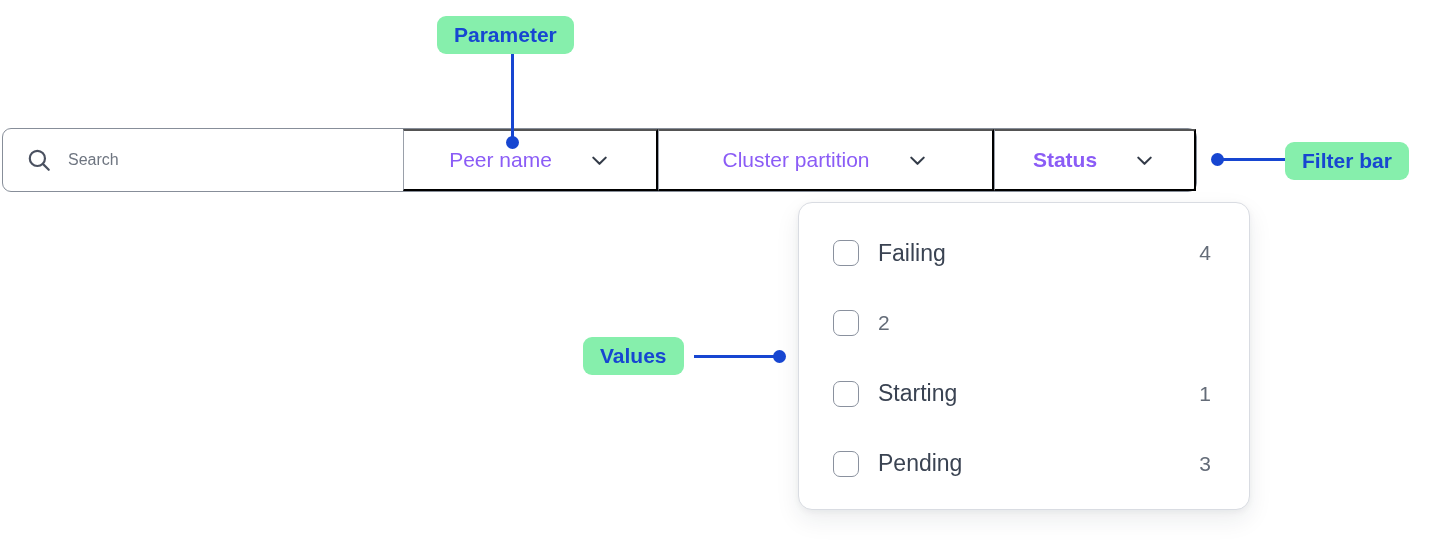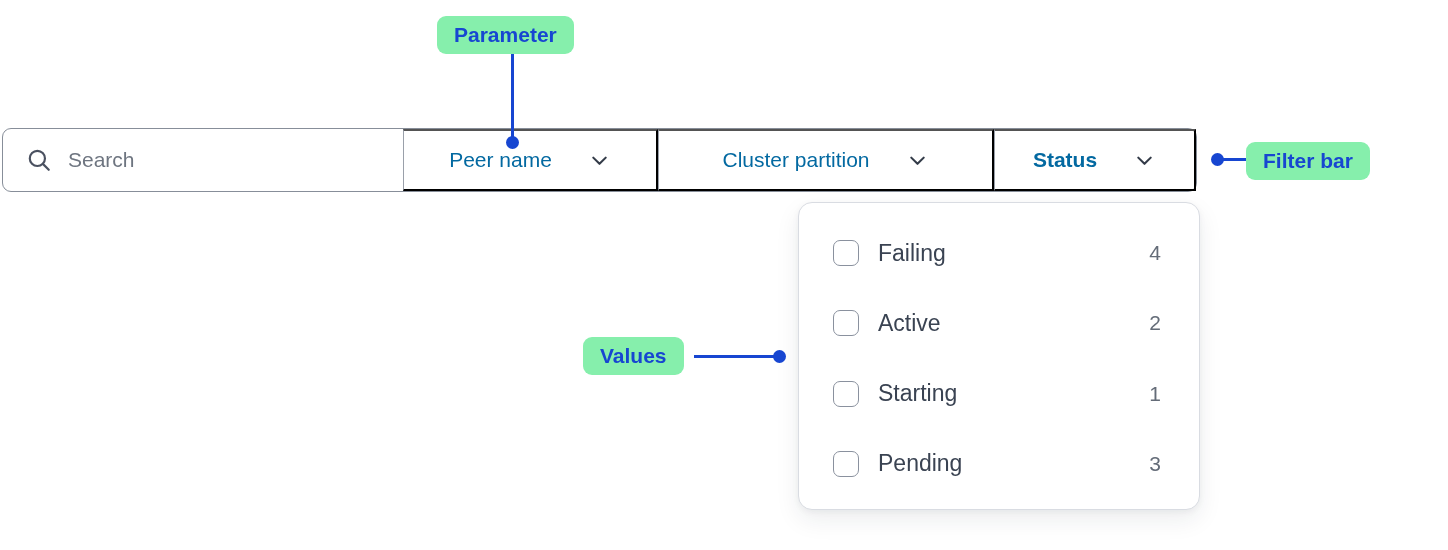--- a/index.html
+++ b/index.html
@@ -33,53 +33,53 @@
     flex: 0 0 auto;
     color: #4A5160;
     margin-right: 16px;
     display: flex; align-items: center;
   }
   .search-input {
     border: none;
     outline: none;
     flex: 1;
     font-family: "Liberation Sans", sans-serif;
-    font-size: 21px;
+    font-size: 16px;
     color: #3A4352;
     background: transparent;
     min-width: 0;
   }
   .search-input::placeholder { color: #6E7580; opacity: 1; }
 
   .dropdown {
     display: flex;
     align-items: center;
     justify-content: center;
     gap: 36px;
     border-left: 1.5px solid #9AA0AA;
     cursor: pointer;
     background: transparent;
     font-family: "Liberation Sans", sans-serif;
     font-size: 21px;
-    color: #0369a1;
+    color: #8b5cf6;
   }
   .dropdown-peer    { flex: 0 0 255px; }
   .dropdown-cluster { flex: 0 0 336px; }
   .dropdown-status  { flex: 1; font-weight: bold; }
   .chevron-icon {
     width: 23px; height: 23px;
     color: #333B48;
     display: flex; align-items: center;
   }
 
   
   .status-panel {
     position: absolute;
     left: 798px; top: 202px;
-    width: 402px; height: 308px;
+    width: 452px; height: 308px;
     background: #ffffff;
     border: 1.5px solid #D9DCE2;
     border-radius: 14px;
     box-shadow: 0 10px 24px rgba(25, 32, 50, 0.08), 0 2px 6px rgba(25, 32, 50, 0.05);
     padding: 15px 38px 10px 34px;
     display: flex;
     flex-direction: column;
   }
   .panel-row {
     height: 72px;
@@ -113,21 +113,21 @@
     align-items: center;
     padding: 0 17px;
     background: #86efac;
     border-radius: 9px;
     color: #1746D1;
     font-size: 21px;
     font-weight: 700;
     white-space: nowrap;
   }
   .pill-parameter { left: 437px; top: 16px; }
-  .pill-filterbar { left: 1246px; top: 142px; }
+  .pill-filterbar { left: 1285px; top: 142px; }
   .pill-values    { left: 583px; top: 337px; }
 
   .callout-line { position: absolute; background: #1746D1; }
   .line-parameter { left: 511px; top: 54px;  width: 3px;  height: 84px; }
   .line-filterbar { left: 1221px; top: 158px; width: 80px; height: 3px; }
   .line-values    { left: 694px; top: 355px; width: 82px; height: 3px; }
 
   .callout-dot {
     position: absolute;
     width: 13px; height: 13px;
@@ -185,21 +185,20 @@
 <div class="status-panel">
 
   <div class="panel-row">
     <span class="checkbox"></span>
     <span class="panel-label">Failing</span>
     <span class="panel-count">4</span>
   </div>
 
   <div class="panel-row">
     <span class="checkbox"></span>
-    <span class="panel-label">Active</span>
     <span class="panel-count">2</span>
   </div>
 
   <div class="panel-row">
     <span class="checkbox"></span>
     <span class="panel-label">Starting</span>
     <span class="panel-count">1</span>
   </div>
 
   <div class="panel-row">

